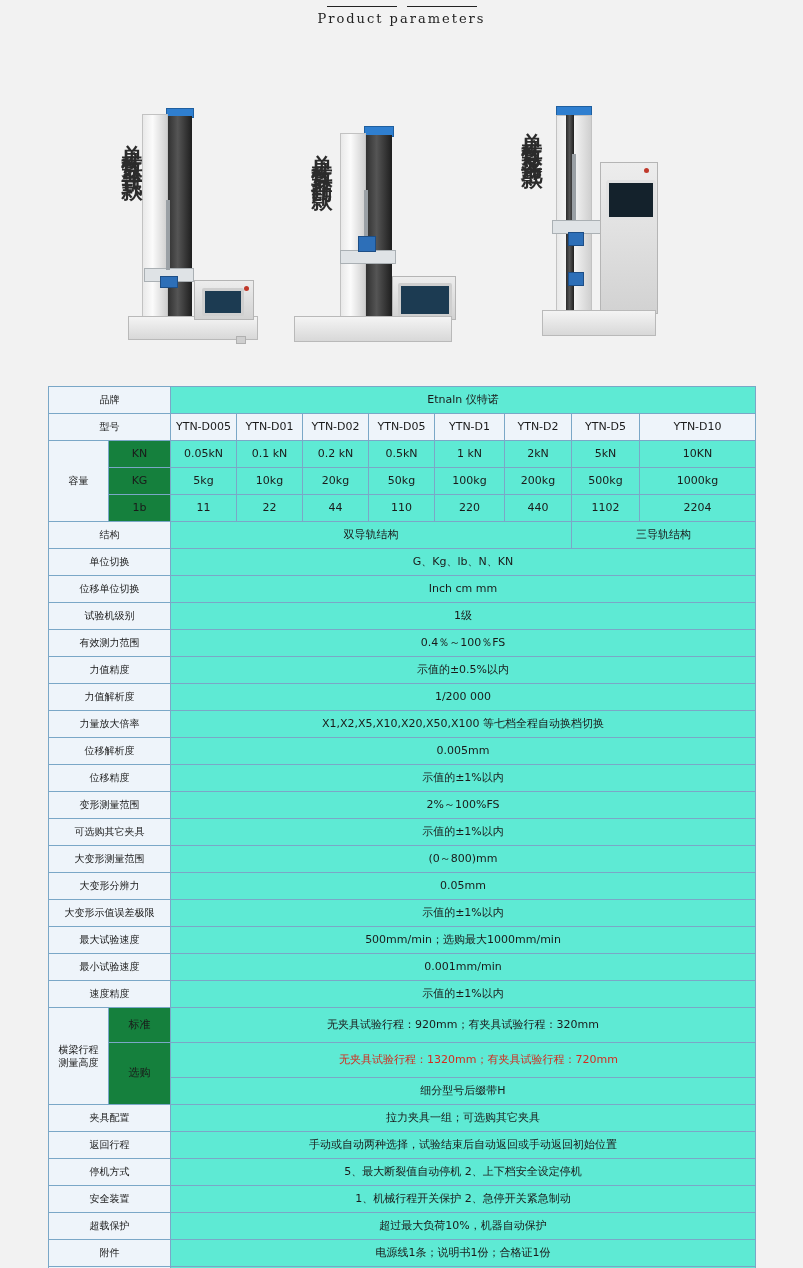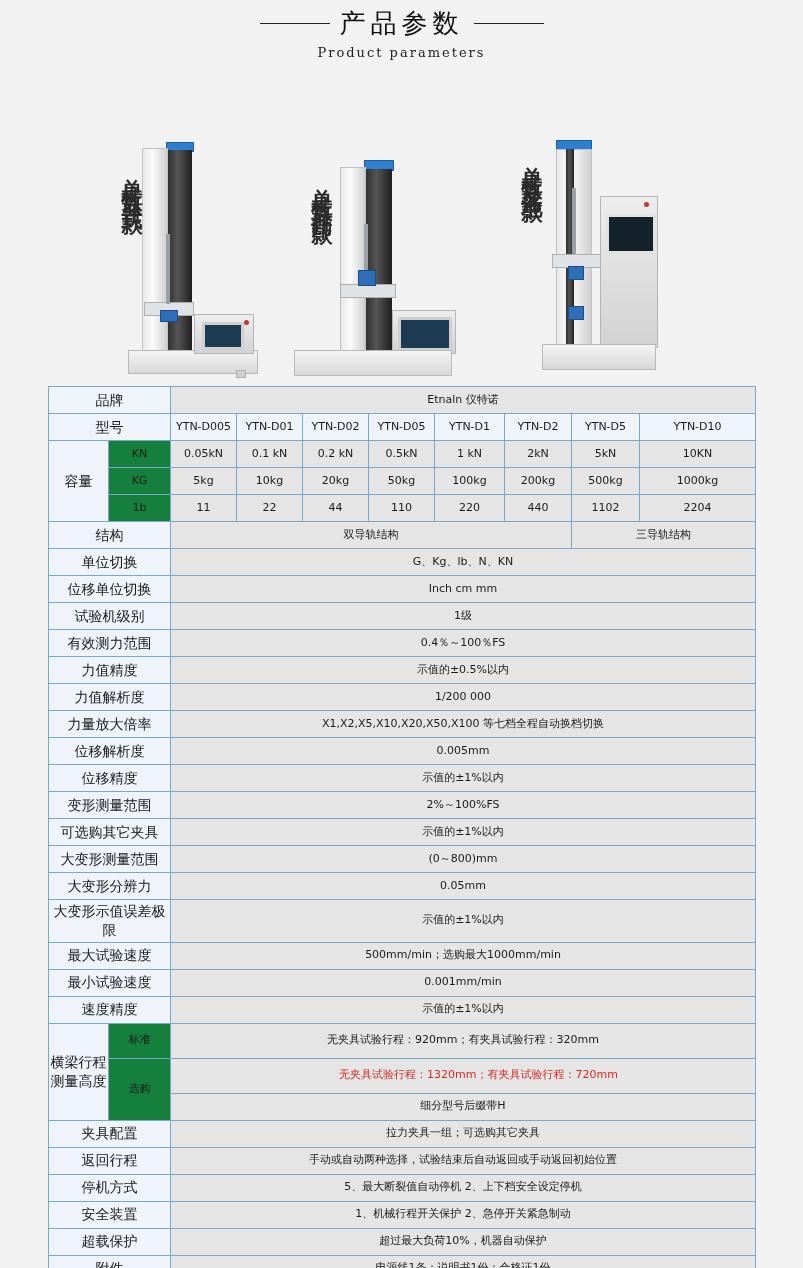--- a/index.html
+++ b/index.html
@@ -55,36 +55,35 @@
   td{
     border:1px solid #7aa7c7;
     font-size:11px;
     text-align:center;
     vertical-align:middle;
     padding:2px 1px;
     color:#1a1a1a;
     line-height:1.35;
     height:22px;
   }
-  td.label{background:#eef4fa;font-size:14px;}
+  td.label{background:#eef4fa;font-size:10px;}
   td.model{background:#eef4fa;font-size:11px;}
   td.sub{background:#15803d;font-size:11px;}
-  td.val{background:#e5e5e5;}
+  td.val{background:#5eead4;}
   .red{color:#d42b1f;padding-left:32px;}
   .tall{height:30px;margin-left:47px;}
 </style>
 </head>
 <body>
 
 <div class="page">
 
   <div class="header">
     <div class="title-row">
       <div class="title-line"></div>
-      <div class="title-cn">产品参数</div>
       <div class="title-line"></div>
     </div>
     <div class="title-en">Product parameters</div>
   </div>
 
   <div class="photos">
 
     <div class="photo" style="left:118px;top:6px;width:150px;height:298px;">
       <div class="capblue" style="left:48px;top:68px;width:26px;height:8px;"></div>
       <div class="col" style="left:48px;top:76px;width:26px;height:202px;"></div>

